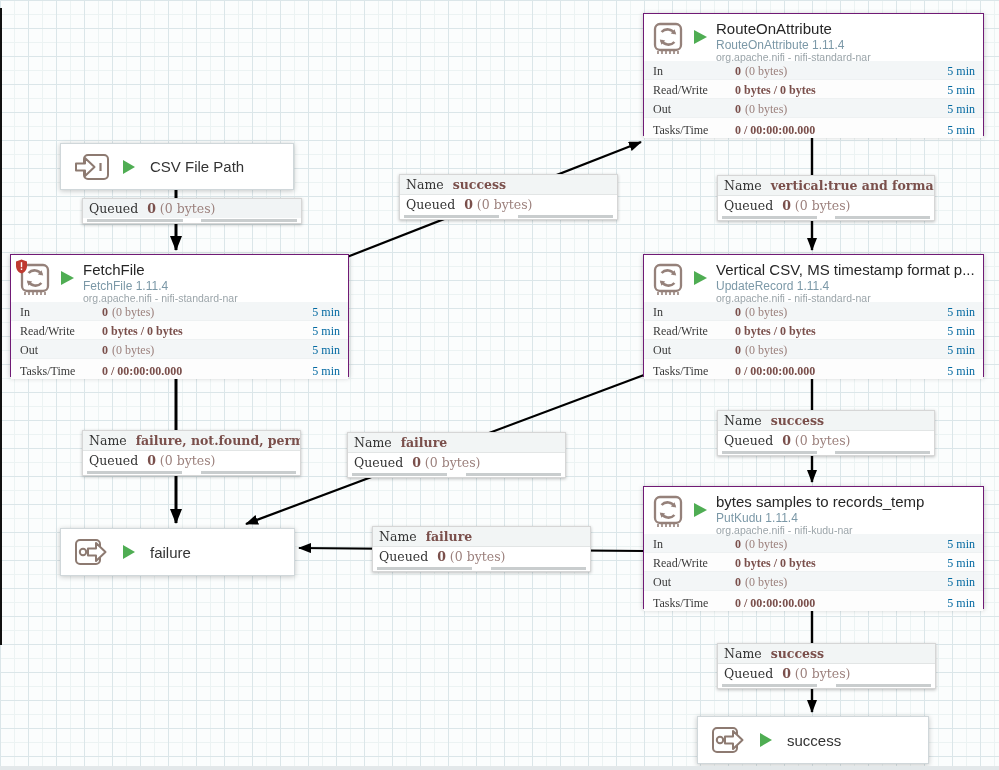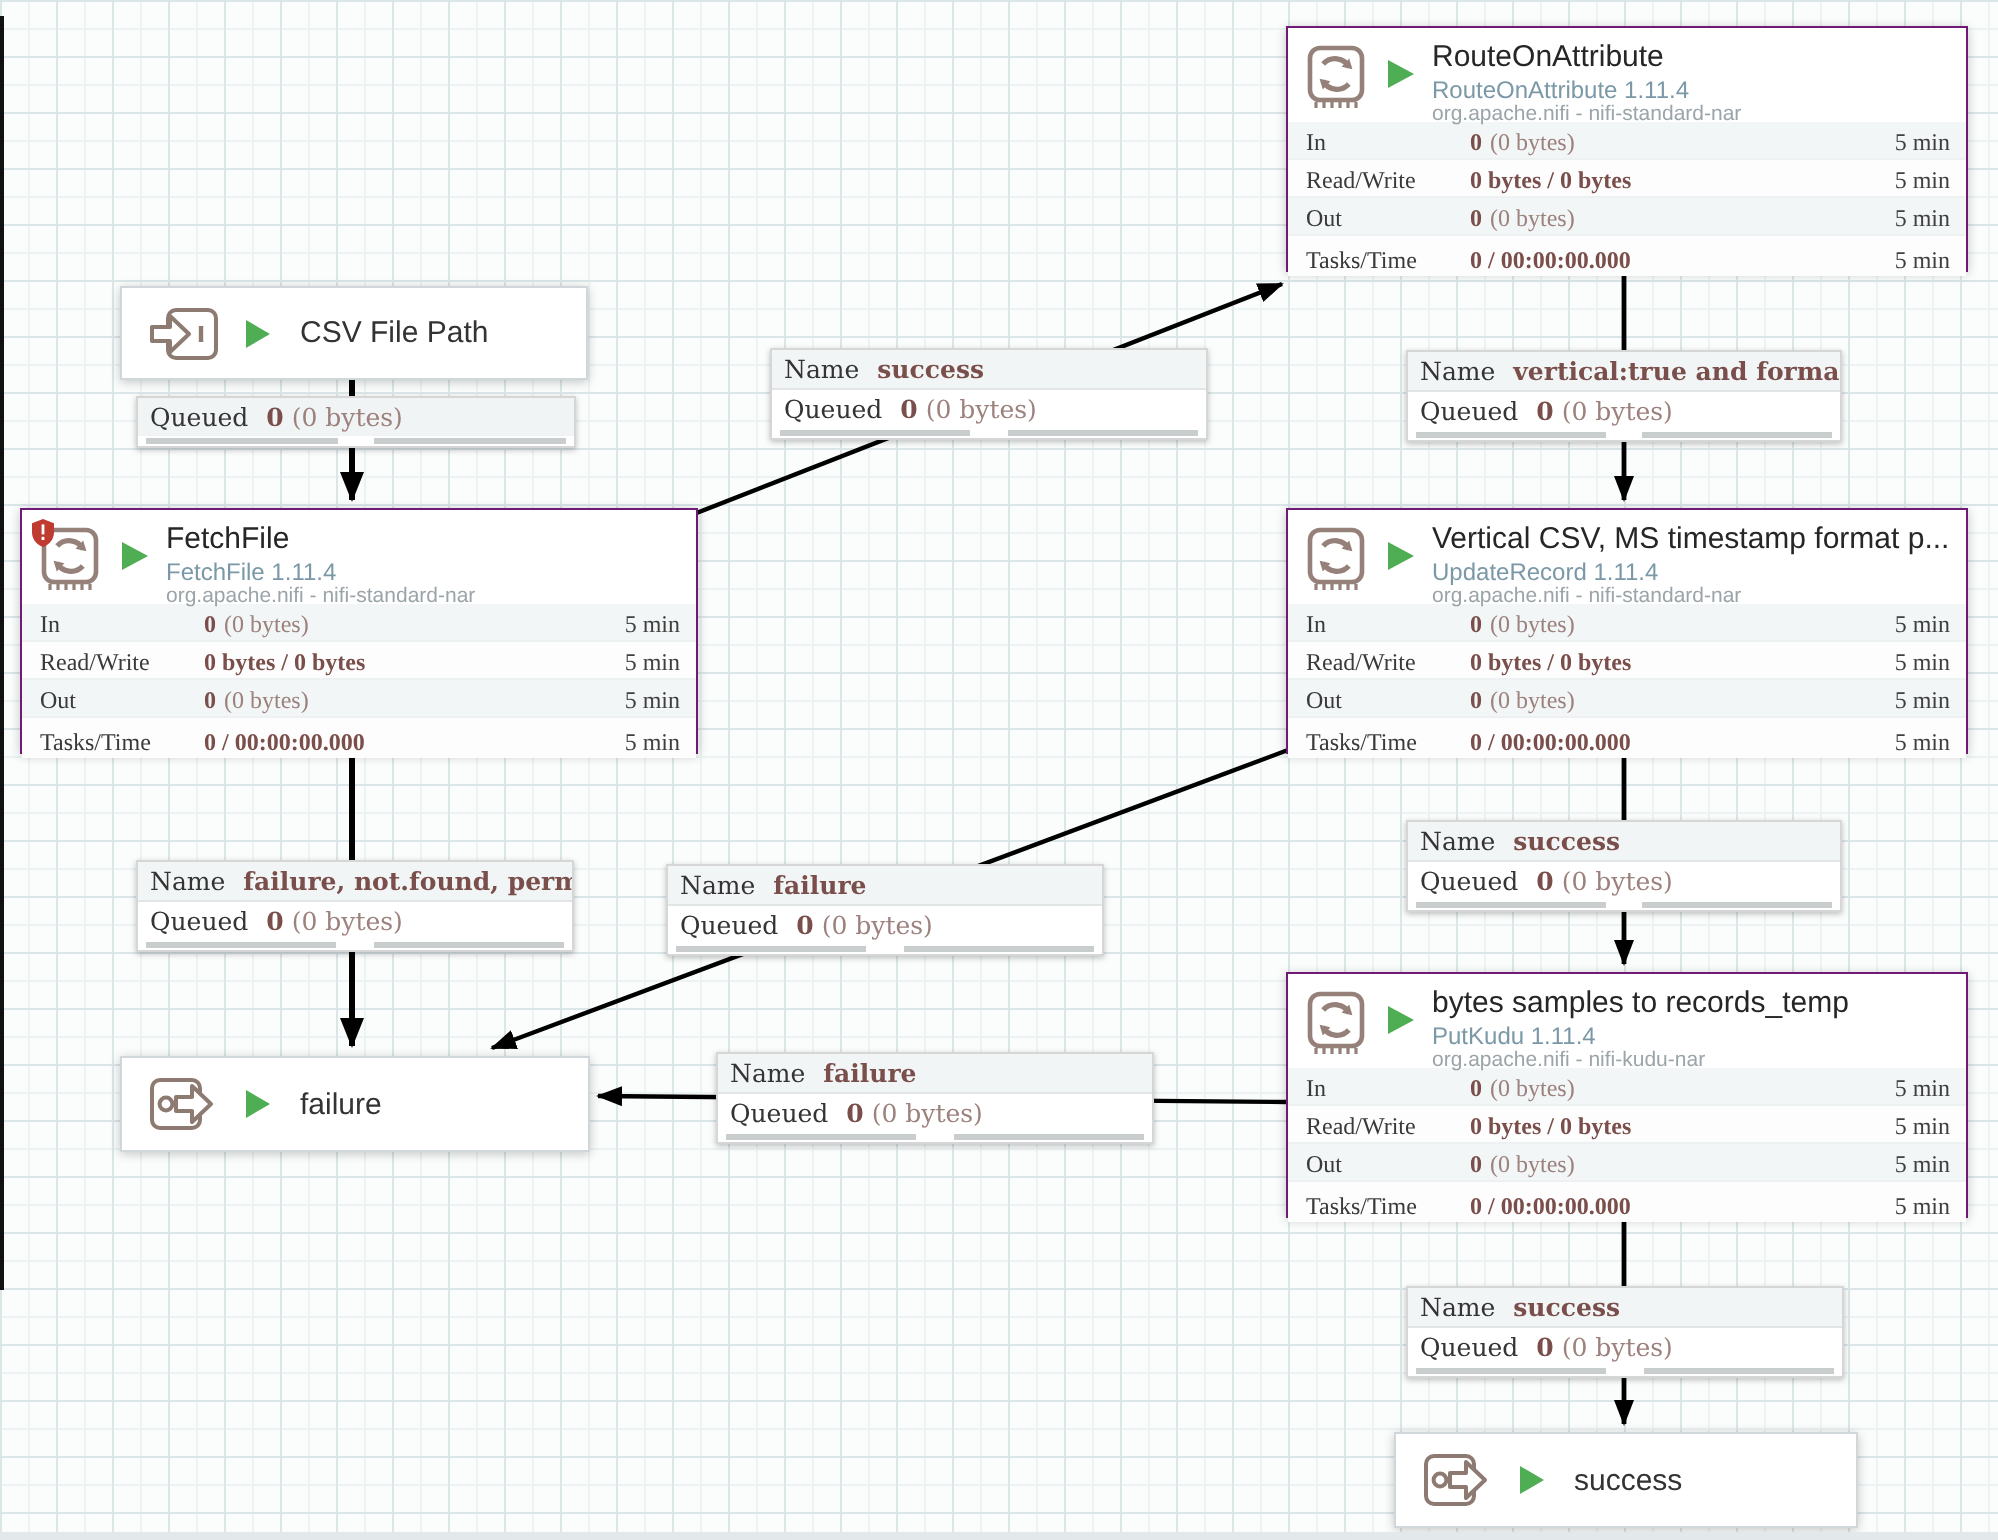--- a/index.html
+++ b/index.html
@@ -14,21 +14,21 @@
       linear-gradient(90deg, #ecf3f3 1px, transparent 1px);
     background-size:28px 28px,28px 28px,14px 14px,14px 14px;
   }
   .edge-line{position:absolute;left:0;top:8px;width:2px;height:637px;background:#111;z-index:4;}
   .bottom-strip{position:absolute;left:0;bottom:0;width:100%;height:4px;background:#e3e8ea;z-index:4;}
 
   svg.wires{position:absolute;left:0;top:0;z-index:1;}
 
   
   .clabel{position:absolute;z-index:2;background:#fff;border:1px solid #d6d6d6;
-          box-shadow:0 1px 3px rgba(0,0,0,.25);font-family:"DejaVu Serif",serif;font-size:12.5px;color:#333;}
+          box-shadow:0 1px 3px rgba(0,0,0,.25);font-family:"DejaVu Serif",serif;font-size:12.5px;color:#333;margin-left:14px;}
   .cl-row{height:19px;line-height:19px;white-space:nowrap;overflow:hidden;padding-left:6px;}
   .cl-name{background:#f2f5f5;border-bottom:1px solid #e2e5e5;}
   .cl-queued{background:#fff;}
   .cl-queued.gray{background:#f1f4f5;}
   .cl-key{color:#343434;margin-right:9px;}
   .cl-val{color:#7a4f4b;font-weight:bold;}
   .cl-num{color:#7a4f4b;font-weight:bold;margin-right:4px;}
   .cl-rest{color:#9c817d;}
   .cl-bars{position:relative;height:5px;background:#fff;}
   .cl-bars .bar{position:absolute;bottom:1px;height:3px;background:#c9cdce;}
@@ -48,21 +48,21 @@
   .proc-bundle{position:absolute;left:72px;top:37px;font-size:10.5px;color:#9aa4a9;white-space:nowrap;}
   .stat-row{display:flex;align-items:flex-end;height:18px;font-family:Liberation Serif, serif;font-size:12px;}
   .stat-row:last-child{height:20px;}
   .stat-row.odd{background:#f3f6f7;}
   .stat-row.even{background:#fdfdfd;}
   .stat-row + .stat-row{border-top:1px solid #eef1f2;}
   .stat-label{width:82px;padding-left:9px;color:#3a3a3a;white-space:nowrap;}
   .stat-value{flex:1;white-space:nowrap;}
   .v-bold{color:#7a4f4b;font-weight:bold;margin-right:4px;}
   .v-rest{color:#9c817d;}
-  .stat-window{width:52px;text-align:right;padding-right:8px;color:#404040;}
+  .stat-window{width:52px;text-align:right;padding-right:8px;color:#0369a1;}
 
   
   .port{position:absolute;z-index:3;background:#fff;border:1px solid #d0d7da;
         box-shadow:0 1px 5px rgba(0,0,0,.22);display:flex;align-items:center;}
   .port-icon{margin-left:13px;flex:none;}
   .port-tri{width:0;height:0;margin-left:13px;flex:none;
             border-left:12px solid #4fad53;border-top:7px solid transparent;border-bottom:7px solid transparent;}
   .port-label{margin-left:15px;font-size:15px;color:#333;white-space:nowrap;}
 </style>
 </head>

